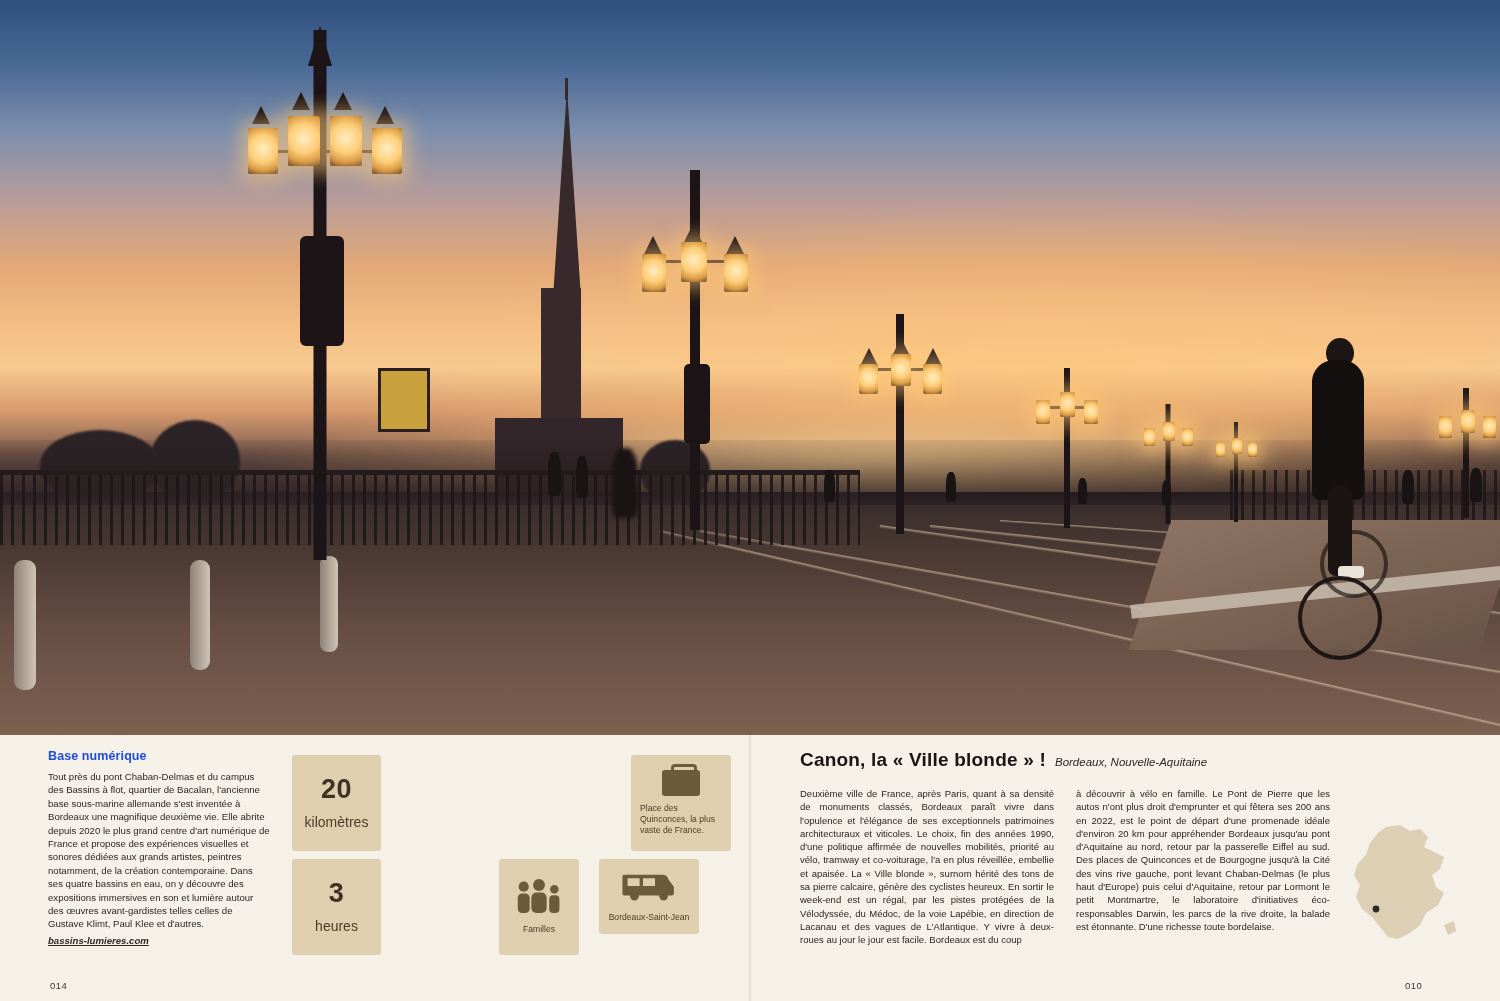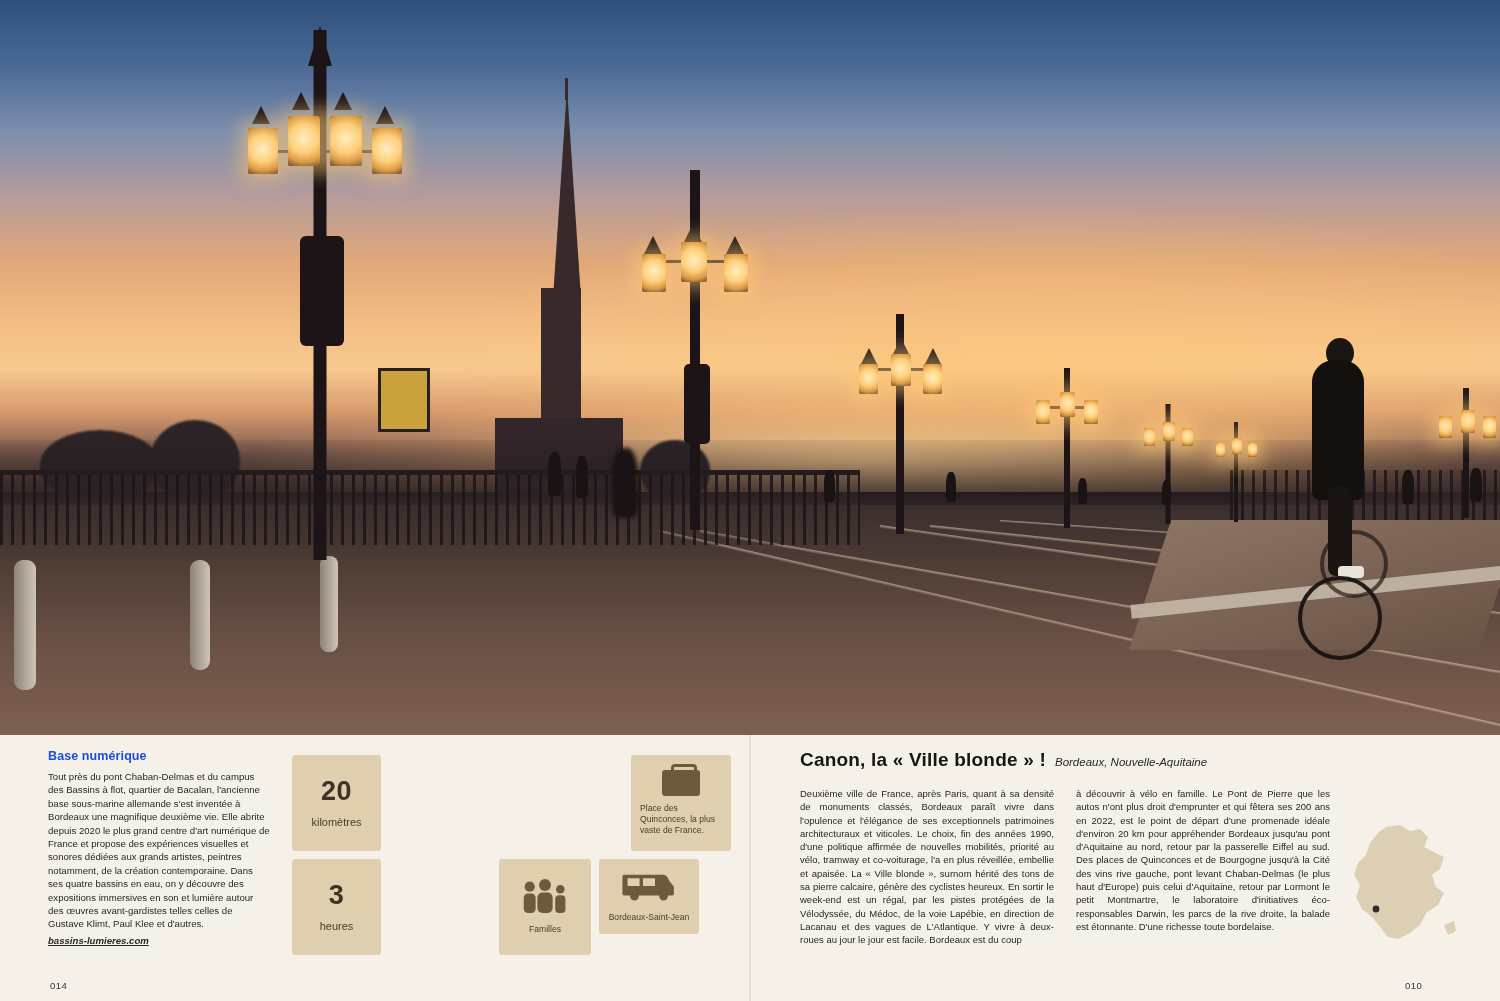--- a/index.html
+++ b/index.html
@@ -145,27 +145,27 @@
 
   
   .tiles{position:absolute;left:292px;top:20px;width:410px;height:215px;}
   .tile{
     position:absolute;background:#dfcfae;border-radius:3px;
     display:flex;flex-direction:column;align-items:center;justify-content:center;
     color:#4a3c26;text-align:left;
   }
   .tile.pale{background:#f0e9dc;}
   .tile .big{font-size:27px;font-weight:bold;line-height:1;color:#3d3223;letter-spacing:.5px;}
-  .tile .unit{font-size:11px;margin-top:11px;color:#4a3c26;}
+  .tile .unit{font-size:14px;margin-top:11px;color:#4a3c26;}
   .tile .cap{font-size:8.6px;margin-top:7px;line-height:11px;color:#4a3c26;}
   #tile-km{left:0;top:0;width:89px;height:96px;}
   #tile-h{left:0;top:104px;width:89px;height:96px;}
   #tile-urbain{left:97px;top:32px;width:102px;height:136px;}
   #tile-diff{left:207px;top:0;width:92px;height:96px;}
-  #tile-fam{left:207px;top:104px;width:92px;height:96px;}
+  #tile-fam{left:207px;top:104px;width:80px;height:96px;}
   #tile-lieu{left:303px;top:0;width:100px;height:96px;margin-left:36px;}
   #tile-gare{left:307px;top:104px;width:100px;height:75px;}
 
   .icon-bike{width:46px;height:32px;}
   .icon-sun{width:60px;height:44px;}
   .icon-fam{width:52px;height:34px;}
   .icon-bag{width:38px;height:26px;background:#6d5a3c;border-radius:3px;position:relative;}
   .icon-bag:after{content:"";position:absolute;left:9px;top:-6px;width:20px;height:8px;border:3px solid #6d5a3c;border-bottom:none;border-radius:4px 4px 0 0;}
   .icon-van{width:60px;height:30px;}
 

